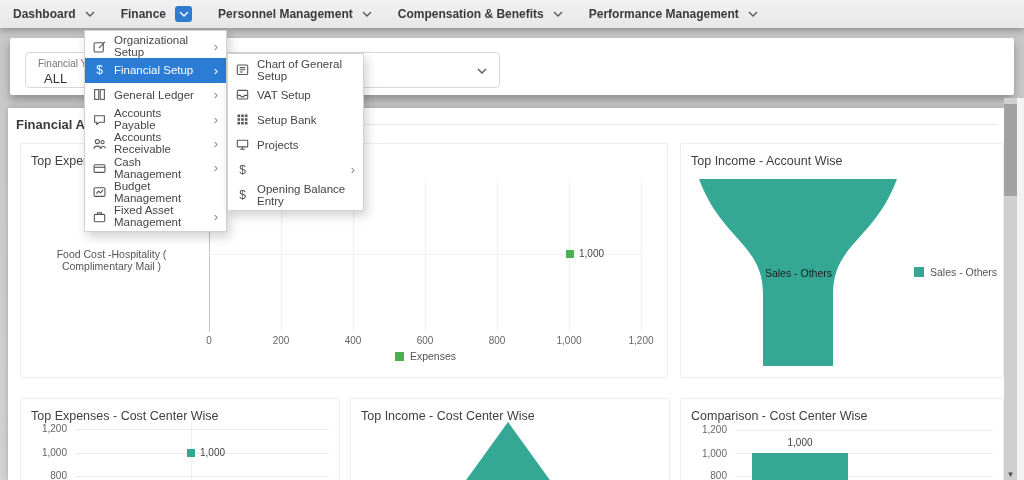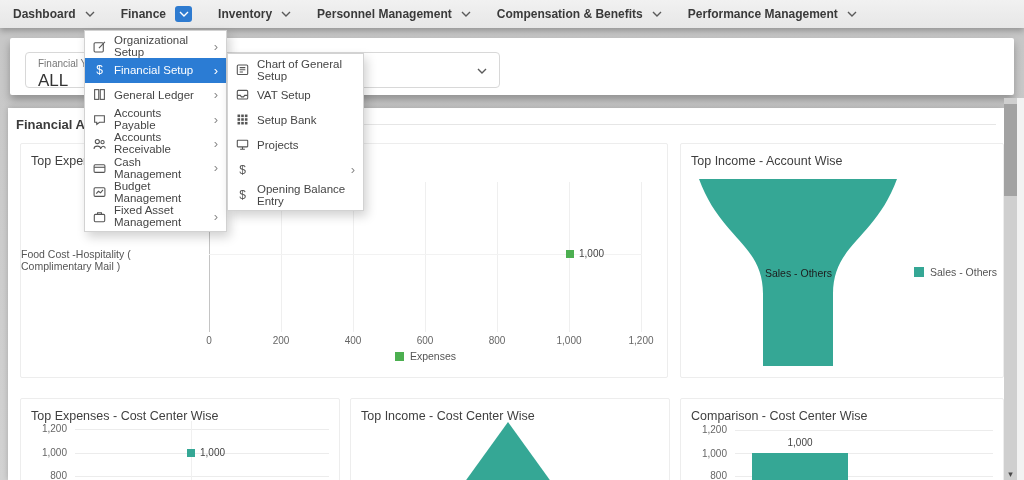--- a/index.html
+++ b/index.html
@@ -17,38 +17,38 @@
   .chev-btn { width:17px; height:16px; border-radius:3px; background:#2e7bd0;
     display:flex; align-items:center; justify-content:center; }
   .chev-btn .chev { stroke:#fff; }
 
   
   .filter-bar { position:absolute; left:10px; top:38px; width:1004px; height:57px;
     background:#fff; border-radius:2px; box-shadow:0 5px 9px rgba(0,0,0,.28); z-index:20; }
   .fy-select { position:absolute; left:15px; top:14px; width:475px; height:36px;
     border:1px solid #d8d8d8; border-radius:4px; background:#fff; }
   .fy-label { position:absolute; left:12px; top:5px; font-size:10px; color:#777; }
-  .fy-value { position:absolute; left:12px; top:18px; font-size:17px; color:#333; }
+  .fy-value { position:absolute; left:18px; top:18px; font-size:13px; color:#333; }
   .fy-chev  { position:absolute; right:12px; top:15px; }
 
   
   .main-panel { position:absolute; left:8px; top:108px; width:996px; height:372px;
     background:#fff; box-shadow:0 0 6px rgba(0,0,0,.2); z-index:10; overflow:hidden; }
   .section-title { position:absolute; left:8px; top:9px; font-size:13px; font-weight:bold; color:#3b3b3b; }
   .section-rule { position:absolute; left:122px; top:16px; width:866px; border-top:1px solid #e6e6e6; }
 
   .card { position:absolute; background:#fff; border:1px solid #ededed; border-radius:2px; overflow:hidden; }
   .card-title { position:absolute; left:10px; top:10px; font-size:12.5px; color:#3f3f3f; }
 
   
   #cardA { left:12px; top:35px; width:648px; height:235px; }
   .a-grid { position:absolute; top:38px; height:150px; width:1px; background:#efefef; }
   .a-axis { position:absolute; left:188px; top:38px; height:150px; width:1px; background:#c4c4c4; }
   .a-hline { position:absolute; left:188px; top:110px; width:433px; height:1px; background:#f2f2f2; }
-  .a-cat { position:absolute; left:0; top:104px; width:181px; text-align:left; font-size:10.5px; color:#555; }
+  .a-cat { position:absolute; left:0; top:104px; width:181px; text-align:center; font-size:10.5px; color:#555; }
   .a-pt { position:absolute; left:545px; top:106px; width:8px; height:8px; background:#4caf50; }
   .a-ptlabel { position:absolute; left:558px; top:104px; font-size:10px; color:#444; }
   .a-tick { position:absolute; top:191px; width:44px; margin-left:-22px; text-align:center; font-size:10px; color:#666; }
   .a-legend { position:absolute; left:188px; top:206px; width:433px; display:flex; justify-content:center; align-items:center; gap:6px; font-size:10.5px; color:#555; }
   .sq-green { width:9px; height:9px; background:#4caf50; display:inline-block; }
 
   
   #cardB { left:672px; top:35px; width:324px; height:235px; }
   .b-funnel-label { position:absolute; left:50px; top:123px; width:135px; text-align:center; font-size:10.5px; color:#1d1d1d; }
   .b-legend { position:absolute; left:233px; top:122px; display:flex; align-items:center; gap:6px; font-size:10.5px; color:#555; }
@@ -100,26 +100,20 @@
           <polyline points="1,1 5,5 9,1"></polyline>
         </svg>
     </div>
     <div class="nav-item">
       <span>Finance</span>
       <span class="chev-btn">
         <svg class="chev" viewBox="0 0 10 6">
             <polyline points="1,1 5,5 9,1"></polyline>
           </svg>
       </span>
-    </div>
-    <div class="nav-item">
-      <span>Inventory</span>
-      <svg class="chev" viewBox="0 0 10 6">
-          <polyline points="1,1 5,5 9,1"></polyline>
-        </svg>
     </div>
     <div class="nav-item">
       <span>Personnel Management</span>
       <svg class="chev" viewBox="0 0 10 6">
           <polyline points="1,1 5,5 9,1"></polyline>
         </svg>
     </div>
     <div class="nav-item">
       <span>Compensation &amp; Benefits</span>
       <svg class="chev" viewBox="0 0 10 6">

